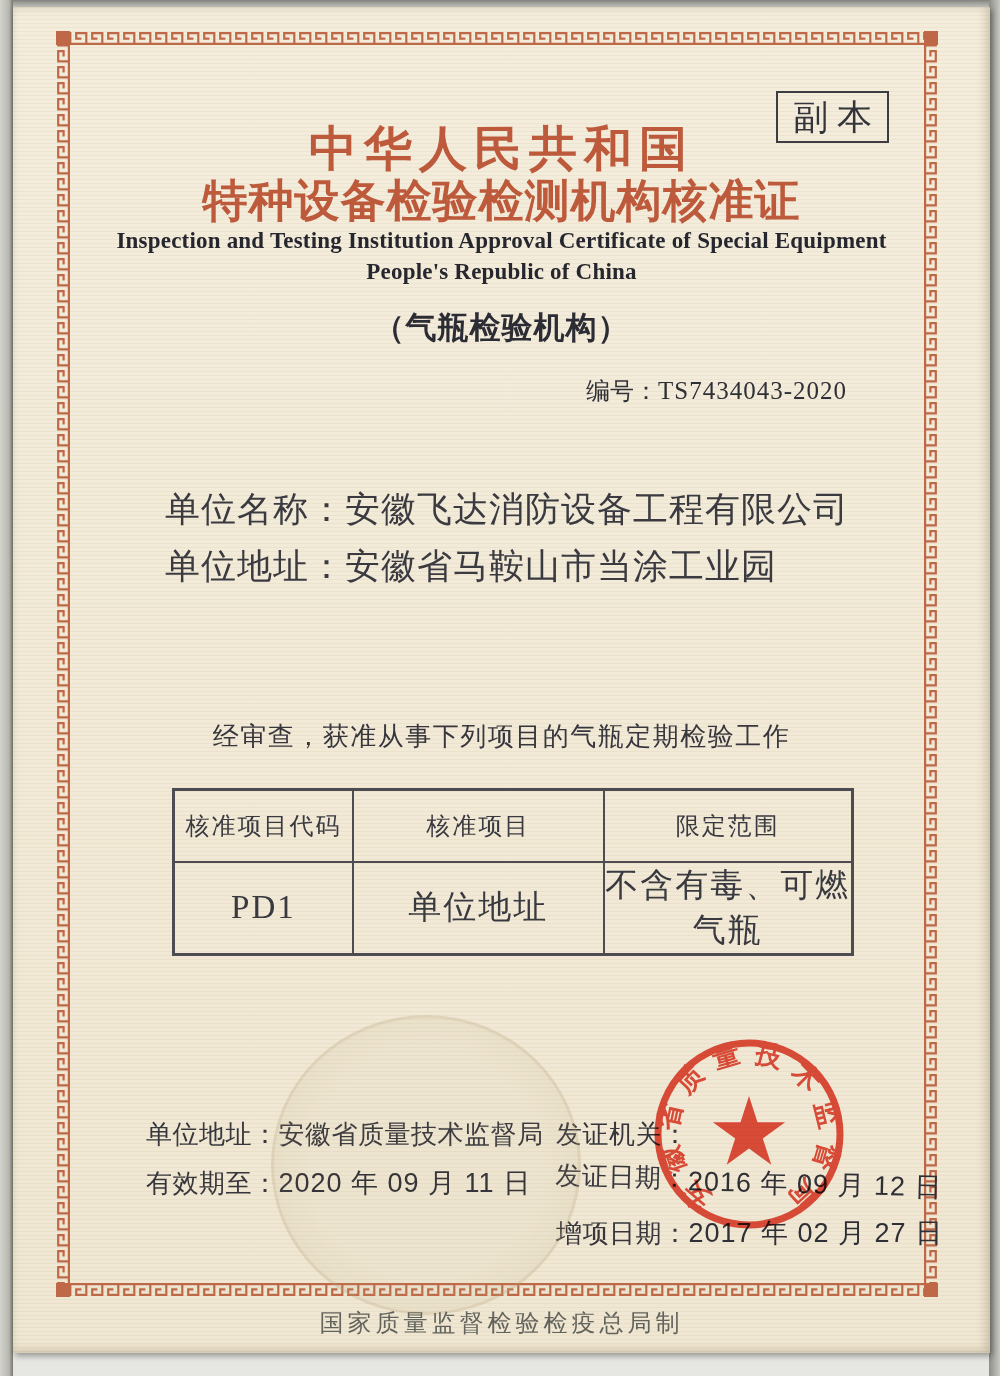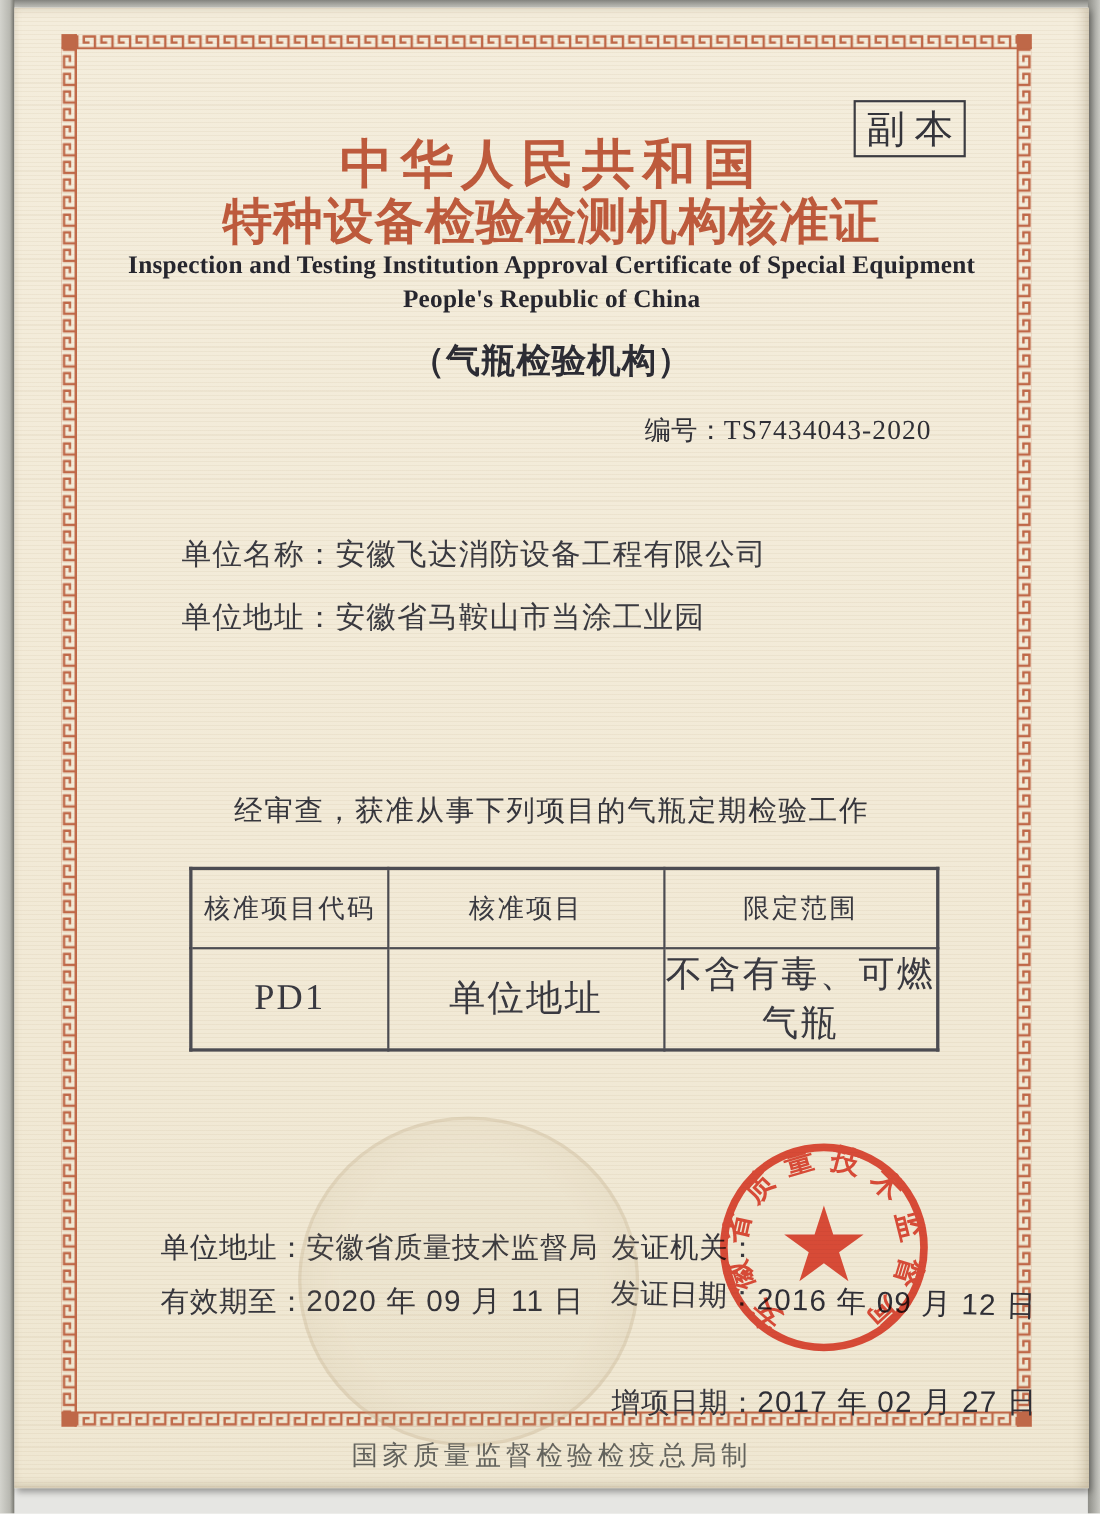--- a/index.html
+++ b/index.html
@@ -23,37 +23,37 @@
       repeating-linear-gradient(180deg, rgba(176,154,116,0.10) 0 1px, rgba(0,0,0,0) 1px 4px),
       linear-gradient(180deg, #f4eddc 0%, #f2ead7 55%, #efe7d2 100%);
     box-shadow: inset -5px 0 10px rgba(90,70,40,0.18), inset 0 -4px 8px rgba(90,70,40,0.10), 2px 3px 6px rgba(0,0,0,0.35);
   }
   .border-svg { position:absolute; left:0; top:0; width:977px; height:1346px; }
 
   .abs { position: absolute; }
   .center { left:0; width: 977px; text-align: center; }
 
   .badge {
-    left: 763px; top: 84px; width: 102px; height: 52px;
+    left: 763px; top: 84px; width: 113px; height: 52px;
     border: 2px solid #3c3c42;
     display: flex; align-items: center; justify-content: center;
     font-size: 35px; color: #34343b; font-weight: 500;
   }
   .t-cn { color: #bd5a3c; font-weight: 700; }
   .t1 { top: 110px; font-size: 48px; letter-spacing: 7px; }
   .t2 { top: 164px; font-size: 45px; letter-spacing: 1px; }
   .t-en { color: #26262e; font-weight: 700; font-size: 23px; letter-spacing: 0.2px; }
   .en1 { top: 221px; }
   .en2 { top: 252px; text-align: center; }
   .subtitle { top: 300px; font-size: 31px; color: #2c2c34; font-weight: 600; letter-spacing: 1px; }
 
   .serial { top: 368px; right: 143px; font-size: 24px; color: #2f2f36; }
   .serial .num { font-size: 25px; letter-spacing: 1px; }
 
-  .field { font-size: 27px; color: #3a3a40; letter-spacing: 1px; }
+  .field { font-size: 35px; color: #3a3a40; letter-spacing: 1px; }
   .unit-name { left: 152px; top: 479px; }
   .unit-addr { left: 152px; top: 536px; }
 
   .statement { top: 712px; font-size: 26px; color: #36363c; letter-spacing: 1.5px; }
 
   table.approval {
     position: absolute; left: 159px; top: 781px;
     width: 682px; border-collapse: collapse;
     color: #393940;
     padding-left: 28px;
@@ -66,21 +66,21 @@
   table.approval { border: 3px solid #4c4c52; }
   .col1 { width: 180px; } .col2 { width: 252px; } .col3 { width: 250px; }
   table.approval td { font-size: 33px; }
   td.code { font-family: "Liberation Serif", serif; letter-spacing: 1px; }
 
   .brow { font-size: 26px; color: #36363c; letter-spacing: 0.5px; white-space: nowrap; }
   .approving  { left: 133px; top: 1110px; }
   .valid      { left: 133px; top: 1158px; }
   .issuing    { left: 543px; top: 1110px; }
   .issue-date { left: 543px; top: 1150px; transform: rotate(1.4deg); transform-origin: left top; }
-  .add-date   { left: 543px; top: 1208px; margin-top: 42px; }
+  .add-date   { left: 543px; top: 1208px; }
   .dateval { font-family: "Liberation Sans", sans-serif; font-size: 27px; color: #2f2f36; letter-spacing: 1px; }
   .issue-date .dateval { position: relative; top: 3px; }
 
   .watermark {
     left: 258px; top: 1008px; width: 310px; height: 300px;
     border: 3px solid rgba(186,166,128,0.22); border-radius: 50%;
     background: radial-gradient(circle, rgba(186,166,128,0.05) 55%, rgba(186,166,128,0.12) 72%, rgba(0,0,0,0) 75%);
   }
   .seal-svg { position:absolute; left: 636px; top: 1027px; width: 200px; height: 200px;
               opacity: 0.88; mix-blend-mode: multiply; }

